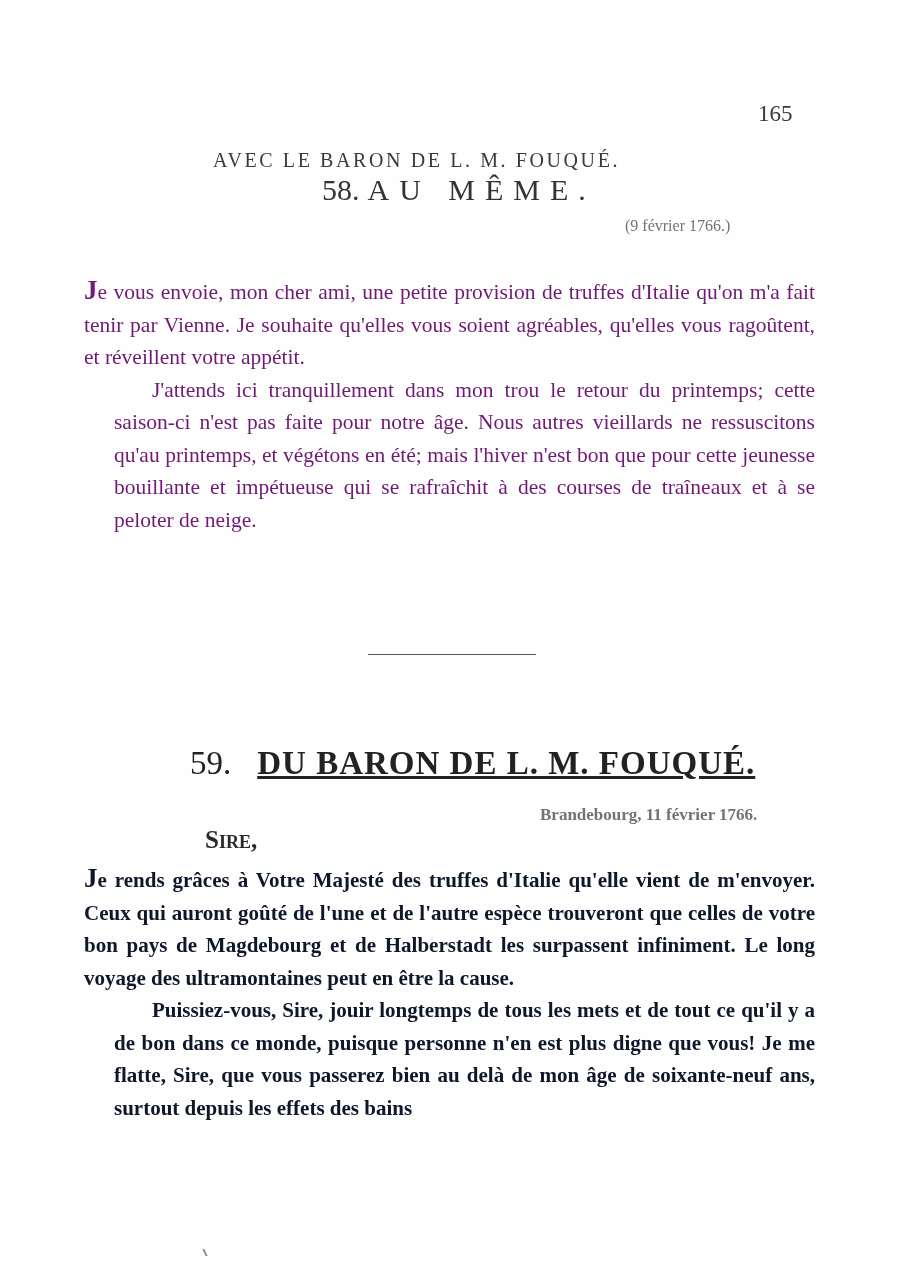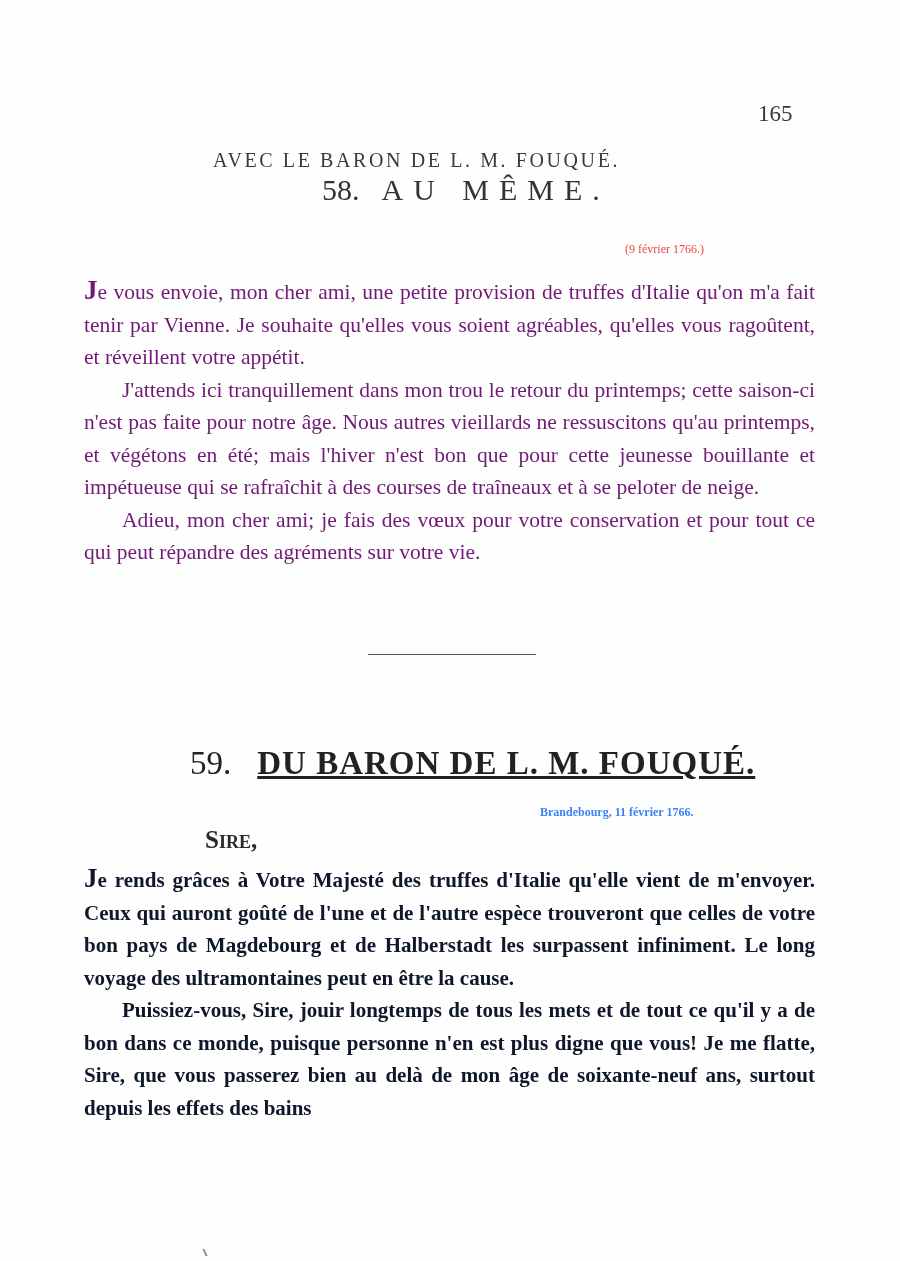--- a/index.html
+++ b/index.html
@@ -31,44 +31,44 @@
       font-size: 23px;
       color: #3a3a3a;
     }
     .letter58-title {
       left: 322px;
       top: 173px;
       font-size: 30px;
       color: #333;
       white-space: nowrap;
     }
-    .letter58-title .num { letter-spacing: 0px; margin-right: 22px; }
+    .letter58-title .num { letter-spacing: 0px; margin-right: 8px; }
     .letter58-title .name { letter-spacing: 10px; }
     .date58 {
       left: 625px;
-      top: 242px;
-      font-size: 12px;
-      color: #ef4444;
+      top: 217px;
+      font-size: 16px;
+      color: #737373;
       white-space: nowrap;
     }
     .body-text {
       left: 84px;
       width: 731px;
       font-size: 21.5px;
       line-height: 32.5px;
       text-align: justify;
       color: #701a75;
     }
     .body-text p {
       margin: 0;
       text-align: justify;
       text-align-last: left;
     }
     .body-text p.indent { text-indent: 38px; }
-    .body-text p + p { margin-top: 0; }
+    .body-text p + p { margin-top: 0; margin-left: 30px; }
     .dropcap {
       font-size: 27px;
       font-weight: bold;
       line-height: 1;
     }
     .divider {
       left: 368px;
       top: 654px;
       width: 168px;
       height: 0;
@@ -79,23 +79,23 @@
       top: 745px;
       font-size: 33px;
       color: #222;
       white-space: nowrap;
     }
     .letter59-title .num { font-weight: normal; margin-right: 26px; }
     .letter59-title .name { font-weight: bold; letter-spacing: 1px; text-decoration: underline; }
     .date59 {
       left: 540px;
       top: 805px;
-      font-size: 12px;
+      font-size: 17px;
       font-weight: bold;
-      color: #3b82f6;
+      color: #737373;
       white-space: nowrap;
     }
     .salutation {
       left: 205px;
       top: 826px;
       font-size: 25px;
       font-weight: bold;
       font-variant: small-caps;
       color: #2a2a2a;
     }
@@ -120,21 +120,20 @@
 <div class="abs page-number">165</div>
 
 <div class="abs letter58-title">
   <span class="num">58.</span><span class="name">AU MÊME.</span>
 </div>
 <div class="abs date58">(9 février 1766.)</div>
 
 <div class="abs body-text" style="top:276px;">
   <p><span class="dropcap">J</span><span>e vous envoie, mon cher ami, une petite provision de truffes d'Italie qu'on m'a fait tenir par Vienne. Je souhaite qu'elles vous soient agréables, qu'elles vous ragoûtent, et réveillent votre appétit.</span></p>
   <p class="indent">J'attends ici tranquillement dans mon trou le retour du printemps; cette saison-ci n'est pas faite pour notre âge. Nous autres vieillards ne ressuscitons qu'au printemps, et végétons en été; mais l'hiver n'est bon que pour cette jeunesse bouillante et impétueuse qui se rafraîchit à des courses de traîneaux et à se peloter de neige.</p>
-  <p class="indent">Adieu, mon cher ami; je fais des vœux pour votre conservation et pour tout ce qui peut répandre des agréments sur votre vie.</p>
 </div>
 
 <div class="abs divider"></div>
 
 <div class="abs letter59-title">
   <span class="num">59.</span><span class="name">DU BARON DE L. M. FOUQUÉ.</span>
 </div>
 <div class="abs date59">Brandebourg, 11 février 1766.</div>
 <div class="abs salutation">Sire,</div>
 

